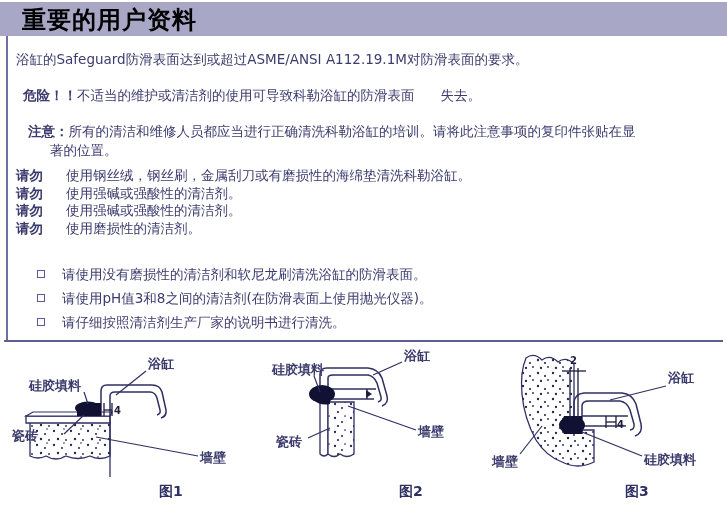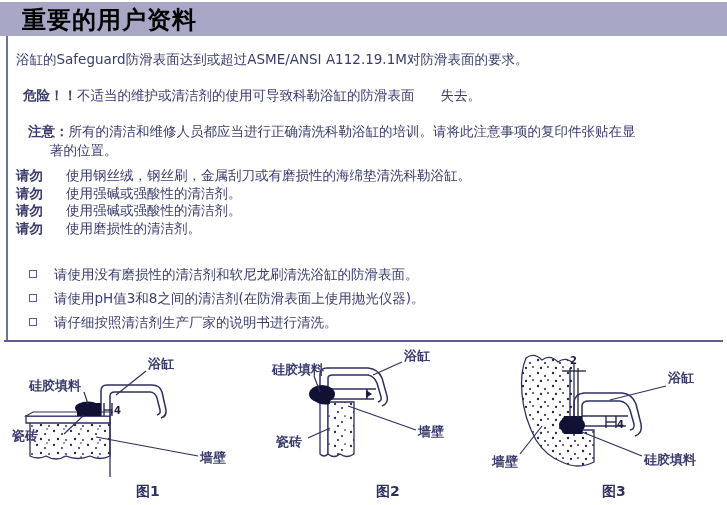--- a/index.html
+++ b/index.html
@@ -122,21 +122,21 @@
   }
   .donot-row .lead {
     font-weight: bold;
     display: inline-block;
     width: 50px;
   }
 
   
   .bullet-list {
     position: absolute;
-    left: 24px;
+    left: 32px;
     top: 226px;
     width: 660px;
   }
   .bullet-row {
     font-size: 13.5px;
     line-height: 24px;
     white-space: nowrap;
     color: #3b3b6e;
     position: relative;
     padding-left: 30px;
@@ -179,20 +179,21 @@
   .fig2 { left: 268px; width: 222px; }
   .fig3 { left: 490px; width: 237px; }
 
   .fig-caption {
     position: absolute;
     bottom: 4px;
     font-size: 14px;
     font-weight: bold;
     color: #2f2f63;
     white-space: nowrap;
+    margin-left: 23px;
   }
   .fig1 .fig-caption { left: 136px; }
   .fig2 .fig-caption { left: 108px; }
   .fig3 .fig-caption { left: 104px; padding-left: 8px; }
 
   svg { display: block; }
   .lbl {
     font-family: "DejaVu Sans", "Liberation Sans", sans-serif;
     font-size: 13px;
     font-weight: bold;

